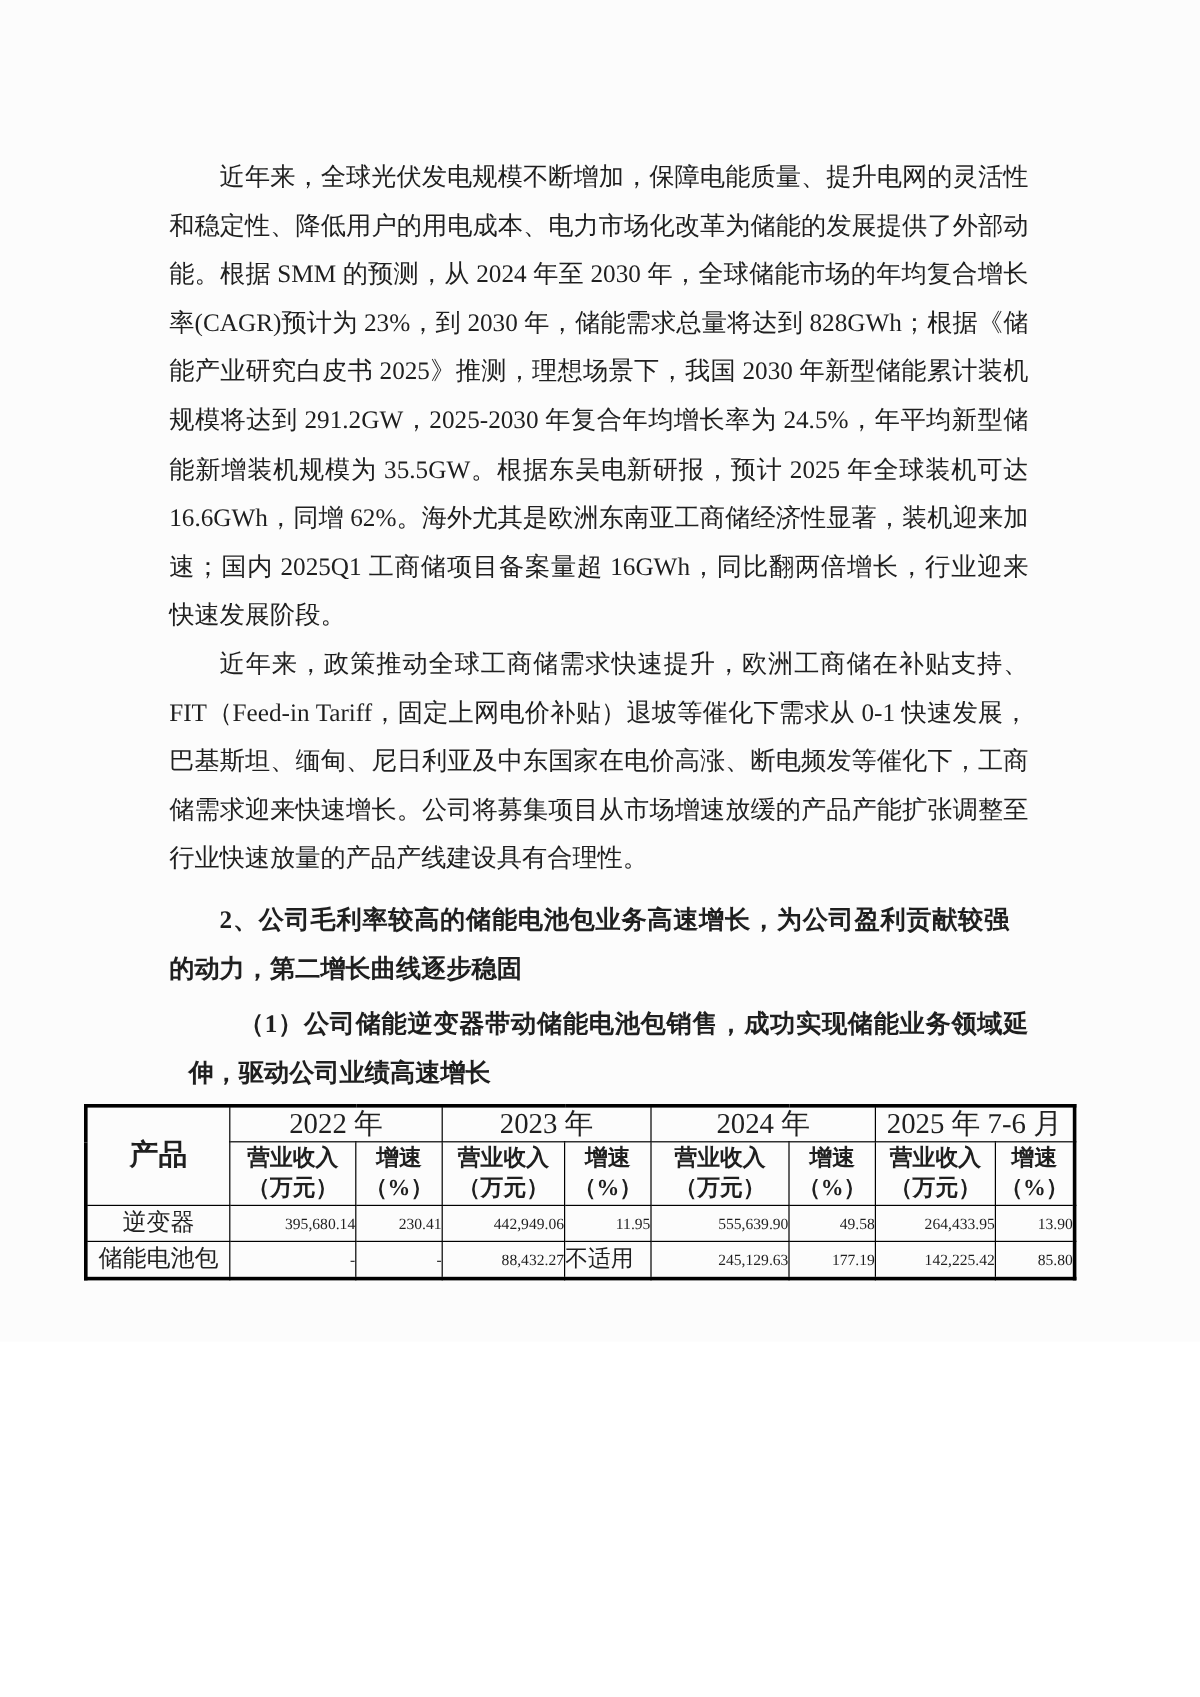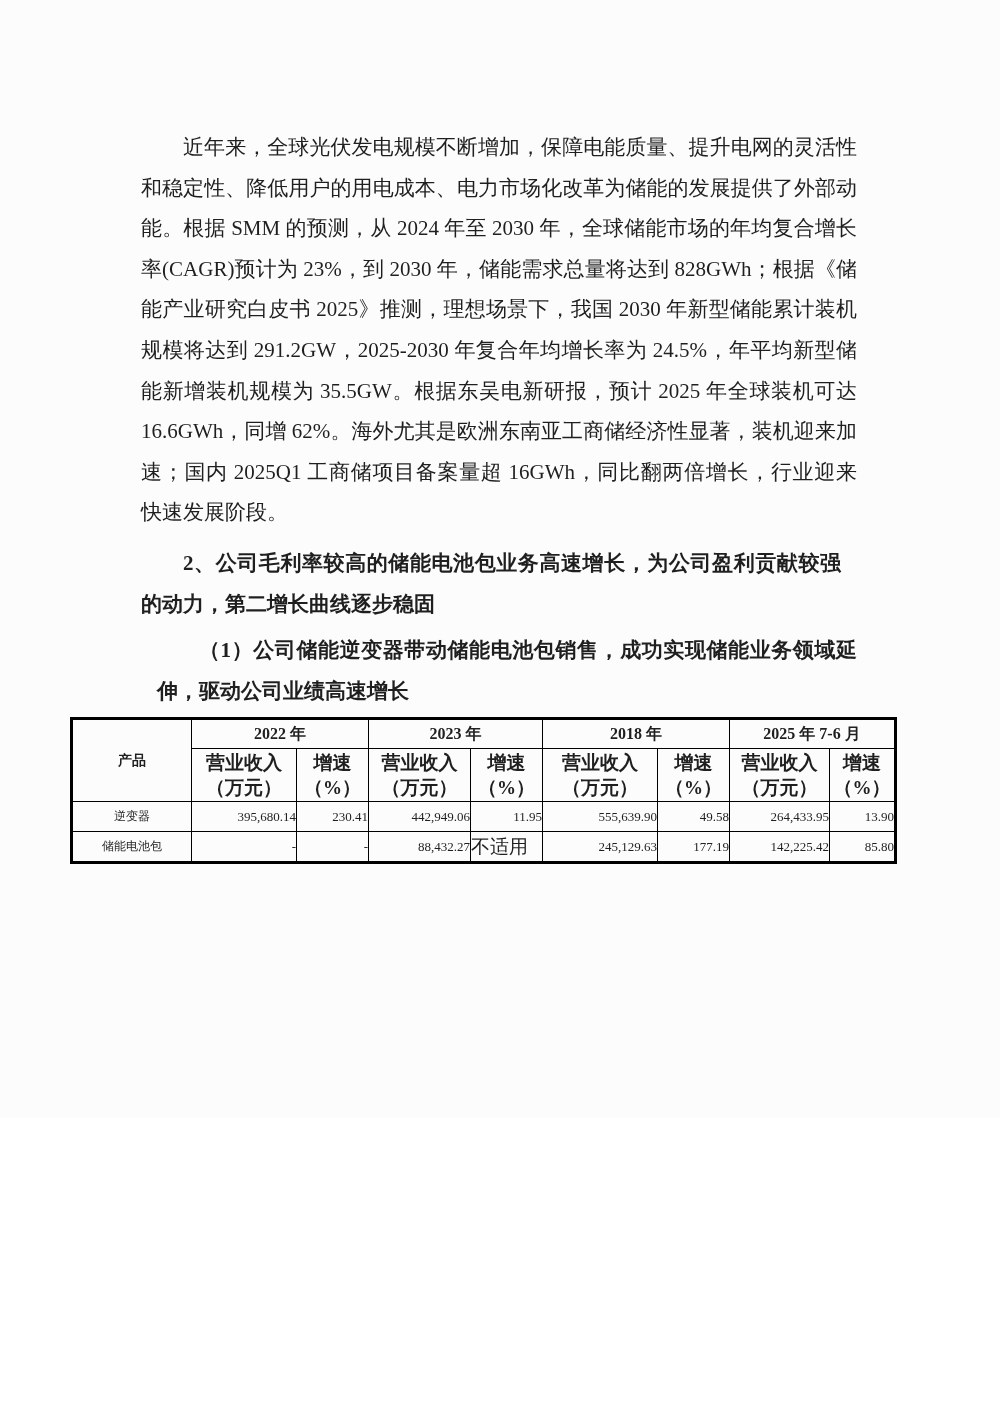--- a/index.html
+++ b/index.html
@@ -50,39 +50,39 @@
     border: 3px solid #000;
     text-align: center;
   }
   table.fin th, table.fin td {
     border: 1.4px solid #000;
     padding: 0;
     overflow: hidden;
   }
   th.year-cell {
     height: 28px;
-    font-size: 16px;
-    font-weight: bold;
+    font-size: 24px;
+    font-weight: normal;
     line-height: 28px;
   }
   th.product-cell {
-    font-size: 14px;
+    font-size: 24px;
     font-weight: bold;
   }
   th.sub-cell {
     height: 52px;
     font-size: 19px;
     font-weight: bold;
     line-height: 25px;
     padding: 2px 0 3px 0;
   }
   th.sub-cell span { display: block; }
   td.name-cell {
     height: 29px;
-    font-size: 12px;
+    font-size: 20px;
     line-height: 29px;
     text-align: center;
   }
   td.num-cell {
     height: 29px;
     font-size: 13px;
     line-height: 29px;
     text-align: right;
     padding-right: 10px;
   }
@@ -104,20 +104,21 @@
   }
 </style>
 </head>
 <body>
 
 <div class="page">
   <div class="content">
 
     <p class="para">近年来，全球光伏发电规模不断增加，保障电能质量、提升电网的灵活性和稳定性、降低用户的用电成本、电力市场化改革为储能的发展提供了外部动能。根据 SMM 的预测，从 2024 年至 2030 年，全球储能市场的年均复合增长率(CAGR)预计为 23%，到 2030 年，储能需求总量将达到 828GWh；根据《储能产业研究白皮书 2025》推测，理想场景下，我国 2030 年新型储能累计装机规模将达到 291.2GW，2025-2030 年复合年均增长率为 24.5%，年平均新型储能新增装机规模为 35.5GW。根据东吴电新研报，预计 2025 年全球装机可达 16.6GWh，同增 62%。海外尤其是欧洲东南亚工商储经济性显著，装机迎来加速；国内 2025Q1 工商储项目备案量超 16GWh，同比翻两倍增长，行业迎来快速发展阶段。</p>
 
+    <p class="para">近年来，政策推动全球工商储需求快速提升，欧洲工商储在补贴支持、FIT（Feed-in Tariff，固定上网电价补贴）退坡等催化下需求从 0-1 快速发展，巴基斯坦、缅甸、尼日利亚及中东国家在电价高涨、断电频发等催化下，工商储需求迎来快速增长。公司将募集项目从市场增速放缓的产品产能扩张调整至行业快速放量的产品产线建设具有合理性。</p>
 
     <p class="heading">2、公司毛利率较高的储能电池包业务高速增长，为公司盈利贡献较强的动力，第二增长曲线逐步稳固</p>
 
     <p class="subheading">（1）公司储能逆变器带动储能电池包销售，成功实现储能业务领域延伸，驱动公司业绩高速增长</p>
 
 
     <div class="table-wrap">
       <table class="fin">
         <colgroup>
           <col style="width:120px">
@@ -128,21 +129,21 @@
           <col style="width:115px">
             <col style="width:72px">
           <col style="width:100px">
             <col style="width:66px">
         </colgroup>
         <thead>
           <tr>
             <th class="product-cell" rowspan="2">产品</th>
             <th class="year-cell" colspan="2">2022 年</th>
             <th class="year-cell" colspan="2">2023 年</th>
-            <th class="year-cell" colspan="2">2018 年</th>
+            <th class="year-cell" colspan="2">2024 年</th>
             <th class="year-cell" colspan="2">2025 年 7-6 月</th>
           </tr>
           <tr>
             <th class="sub-cell">
               <span>营业收入</span>
               <span>（万元）</span>
             </th>
             <th class="sub-cell">
               <span>增速</span>
               <span>（%）</span>

